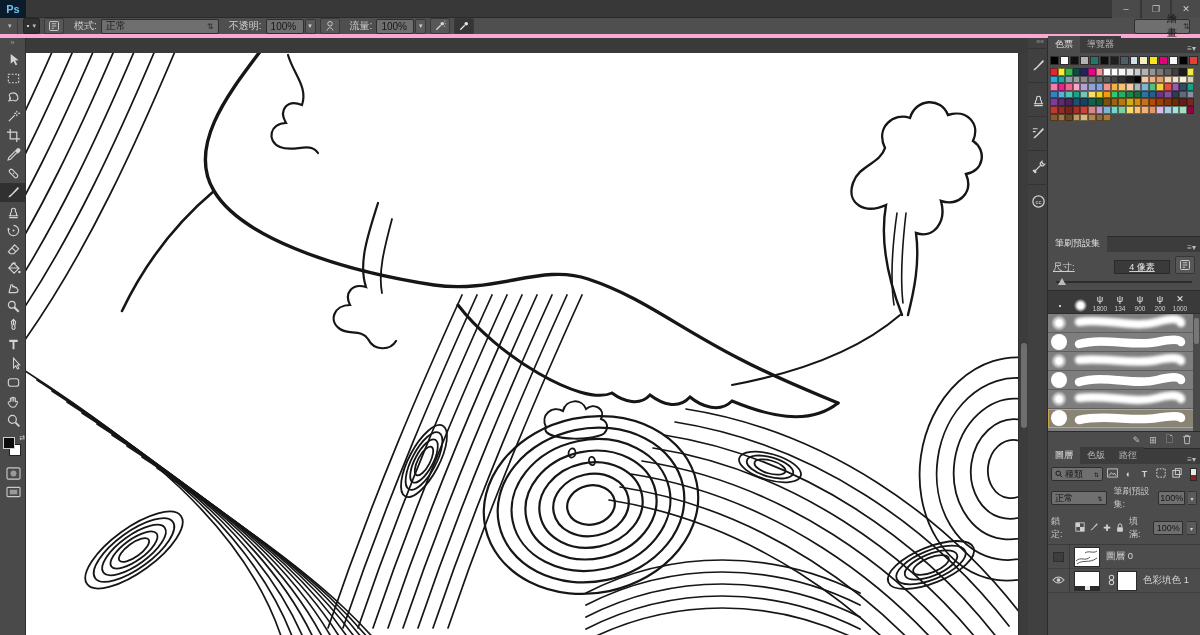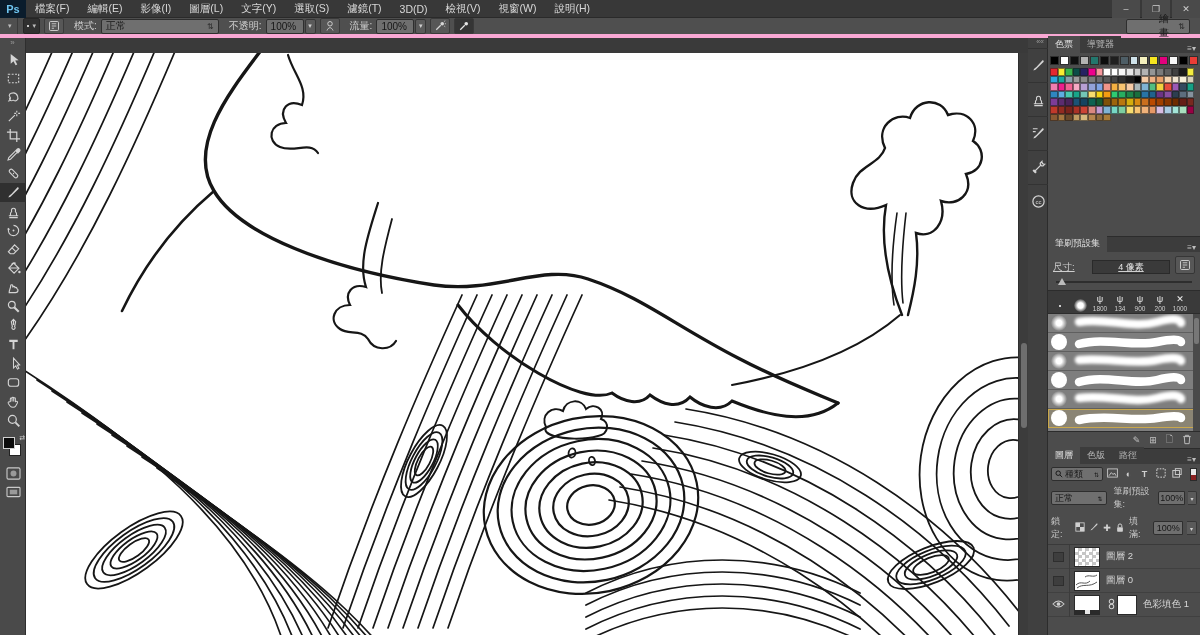--- a/index.html
+++ b/index.html
@@ -69,21 +69,21 @@
 
   
   .recent-row { display:flex; gap:1px; padding:3px 2px 2px 2px; }
   .recent-row .sw { width:9px; height:9px; border:1px solid #2e2e2e; }
   .swgrid { display:grid; grid-template-columns:repeat(19,7.6px); grid-auto-rows:7.6px; padding:1px 2px; }
   .swgrid .sw { border:0.5px solid rgba(30,30,30,.55); }
 
   
   .bp-row { display:flex; align-items:flex-end; padding:4px 5px 0 5px; color:#cfcfcf; font-size:9.5px;text-decoration:underline; }
   .bp-size-field { background:#3a3a3a; border:1px solid #2a2a2a; color:#e3e3e3; font-size:9px;
-    width:78px; height:14px; display:flex; align-items:center; justify-content:center; margin-left:auto; }
+    width:56px; height:14px; display:flex; align-items:center; justify-content:center; margin-left:auto; }
   .bp-toggle { width:20px; height:18px; background:#575757; border:1px solid #363636; border-radius:2px;
     margin-left:5px; display:flex; align-items:center; justify-content:center; }
   .bp-slider { position:relative; height:10px; margin:3px 8px 0 8px; }
   .bp-slider .track { position:absolute; left:0; right:0; top:4px; height:2px; background:#2e2e2e; }
   .bp-slider .knob { position:absolute; left:2px; top:1px; width:0; height:0;
     border-left:4px solid transparent; border-right:4px solid transparent; border-bottom:7px solid #bdbdbd; }
   .tip-row { display:flex; align-items:flex-end; background:#3a3a3a; border-top:1px solid #2c2c2c;
     border-bottom:1px solid #2c2c2c; margin-top:3px; padding:2px 2px 1px 2px; height:24px; }
   .tip { width:20px; text-align:center; color:#cfcfcf; font-size:6.5px; }
   .tip .g { height:13px; display:flex; align-items:center; justify-content:center; }
@@ -132,33 +132,20 @@
   .chain { color:#cfcfcf; font-size:8px; margin:0 2px; }
   .mthumb { width:20px; height:20px; background:#fff; border:1px solid #2a2a2a; margin-right:6px; flex:none; }
 </style>
 </head>
 <body>
 
 <div class="app">
 
   <div class="menubar">
     <div class="ps-logo">Ps</div>
-    <div id="menu-items" style="display:flex;">
-        <div class="menu-item">檔案(F)</div>
-        <div class="menu-item">編輯(E)</div>
-        <div class="menu-item">影像(I)</div>
-        <div class="menu-item">圖層(L)</div>
-        <div class="menu-item">文字(Y)</div>
-        <div class="menu-item">選取(S)</div>
-        <div class="menu-item">濾鏡(T)</div>
-        <div class="menu-item">3D(D)</div>
-        <div class="menu-item">檢視(V)</div>
-        <div class="menu-item">視窗(W)</div>
-        <div class="menu-item">說明(H)</div>
-      </div>
     <div class="win-controls">
       <div class="win-btn">–</div>
       <div class="win-btn">❐</div>
       <div class="win-btn">✕</div>
     </div>
   </div>
 
   <div class="optionsbar">
     <span id="opt-tool-icon" style="margin-left:6px;"></span>
     <span style="font-size:7px;color:#bdbdbd;margin-left:2px;">▾</span>
@@ -201,21 +188,21 @@
           <path d="M13.5 2 l1.5 -1 M14.5 5 h2 M13.5 8 l1.5 1" stroke="#d6d6d6" stroke-width="1" fill="none"></path>
         </svg>
     </div>
     <div class="mini-btn pressed">
       <svg width="12" height="12" viewBox="0 0 16 16">
           <path d="M3 13 L9 7" stroke="#e6e6e6" stroke-width="1.6" fill="none"></path>
           <circle cx="11" cy="5" r="2.4" fill="#e6e6e6"></circle>
         </svg>
     </div>
     <div style="margin-left:auto;margin-right:10px;display:flex;align-items:center;">
-      <div class="dropdown" style="width:64px;padding-left:32px;">
+      <div class="dropdown" style="width:56px;padding-left:32px;">
         <span>繪畫</span>
           <span class="dd-caret">⇅</span>
       </div>
     </div>
   </div>
 
 
   <div class="toolbar">
     <div class="tb-head">»</div>
     <div id="tools">
@@ -808,27 +795,20 @@
         </span>
         <span style="margin-left:auto;">填滿:</span>
         <div class="val-box">100%</div>
         <div class="val-caret">▾</div>
       </div>
       <div id="layer-list">
           <div class="layer-row">
             <div class="eye-cell">
               <span class="eye-empty"></span>
             </div>
-    <div class="lthumb checker"></div>
-            <span>圖層 2</span>
-          </div>
-          <div class="layer-row">
-            <div class="eye-cell">
-              <span class="eye-empty"></span>
-            </div>
     <div class="lthumb"><svg width="24" height="18" viewBox="0 0 24 18">
                 <path d="M1 13 C6 8 10 14 15 9 M2 16 C8 11 14 16 22 10 M10 5 C14 2 18 6 22 3" fill="none" stroke="#555" stroke-width="1"></path>
               </svg></div>
             <span>圖層 0</span>
           </div>
           <div class="layer-row">
             <div class="eye-cell">
               <span><svg width="13" height="10" viewBox="0 0 14 10">
                   <path d="M1 5 Q7 -1.5 13 5 Q7 11.5 1 5 Z" fill="none" stroke="#d0d0d0" stroke-width="1.1"></path>
                   <circle cx="7" cy="5" r="2" fill="#d0d0d0"></circle>

